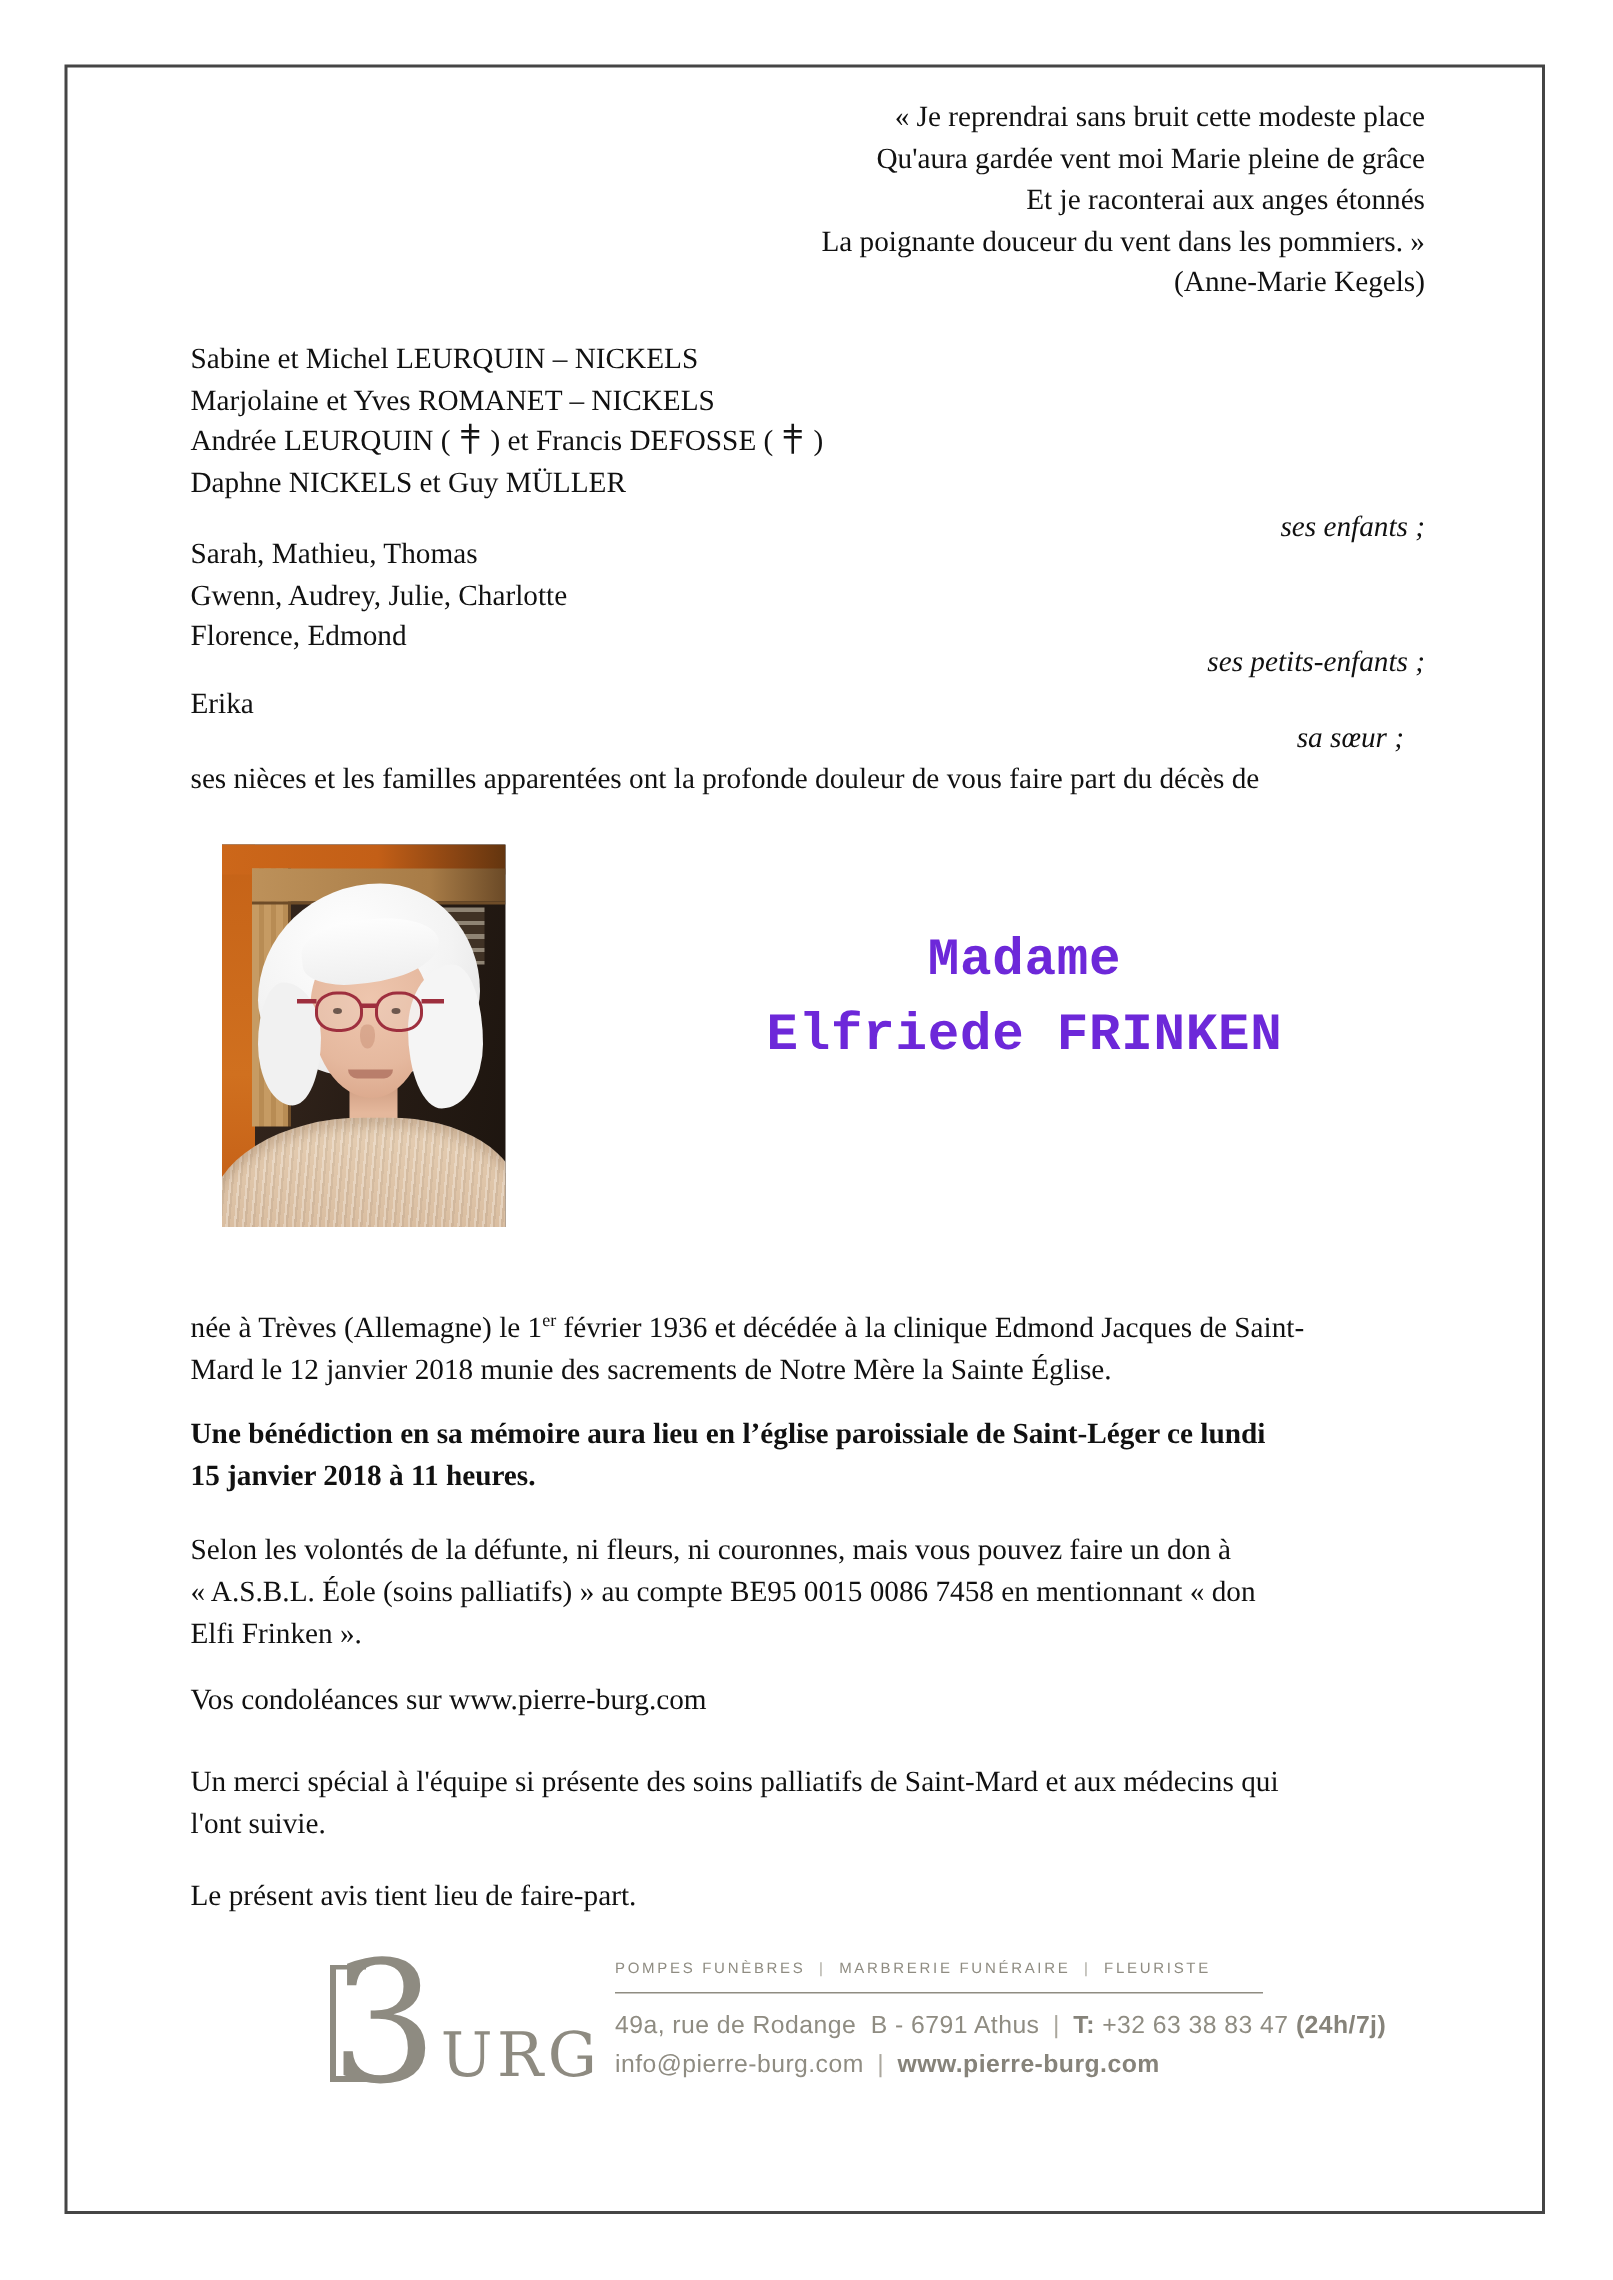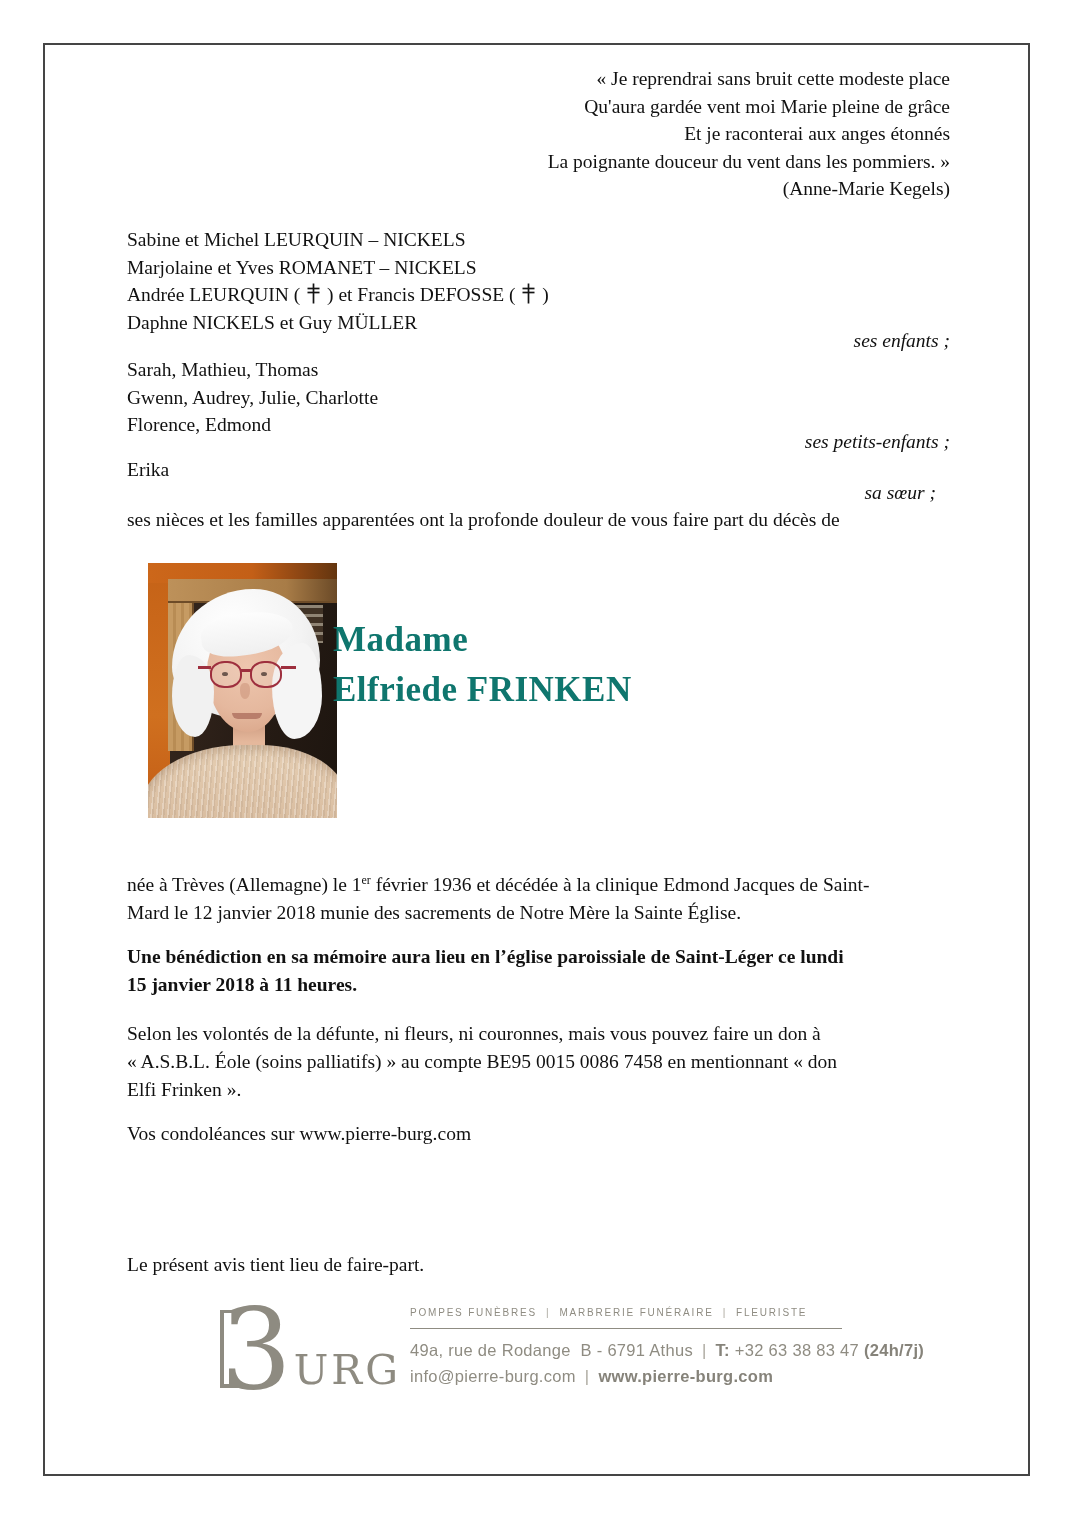--- a/index.html
+++ b/index.html
@@ -16,22 +16,22 @@
   .quote{
     top:20px;right:78px;text-align:right;
     font-size:19.5px;line-height:27.5px;white-space:nowrap;
   }
   .family{left:82px;top:181px;font-size:19.5px;line-height:27.6px;white-space:nowrap;}
   .plain-line{font-size:19.5px;line-height:27.6px;white-space:nowrap;}
   .rlabel{right:78px;font-style:italic;font-size:19.5px;white-space:nowrap;}
   .cross-icon{display:inline-block;width:15px;height:21px;vertical-align:-3px;margin:0 1px;}
   .grandchildren{left:82px;top:311px;}
   .title-block{
-    left:288px;top:570px;width:700px;text-align:left;
-    font-weight:bold;font-size:35px;line-height:50px;letter-spacing:.5px;color:#0f766e;
+    left:288px;top:570px;width:700px;text-align:center;
+    font-weight:bold;font-size:35px;line-height:50px;letter-spacing:.5px;color:#6d28d9;font-family:Liberation Mono, monospace;
   }
   .para{left:82px;width:832px;font-size:19.5px;line-height:28px;}
   .sup{font-size:12px;vertical-align:7px;}
 
   
   .photo{left:103px;top:518px;width:189px;height:255px;overflow:hidden;background:linear-gradient(100deg,#3a2a20 0%,#271c15 55%,#1d150f 100%);}
   .photo *{position:absolute;}
   .ph-wall-left{left:0;top:0;width:22px;height:100%;background:linear-gradient(180deg,#c56217 0%,#d0701f 60%,#c25c15 100%);}
   .ph-wall-top{left:0;top:0;width:100%;height:20px;background:linear-gradient(90deg,#cc671a 0%,#c35f17 55%,#8a4513 82%,#63350f 100%);}
   .ph-frame-v{left:20px;top:16px;width:24px;height:172px;background:repeating-linear-gradient(90deg,#c69b63 0 5px,#b88c54 5px 8px);border-right:2px solid #6e4c28;}
@@ -102,21 +102,21 @@
           <g stroke="#141414" stroke-width="1.7" fill="none">
             <line x1="7.5" y1="0.5" x2="7.5" y2="20.5"></line>
             <line x1="1.5" y1="5.5" x2="13.5" y2="5.5"></line>
             <line x1="1.5" y1="9.5" x2="13.5" y2="9.5"></line>
           </g>
         </svg><span> )</span>
     </div>
     <div>Daphne NICKELS et Guy MÜLLER</div>
   </div>
 
-  <div class="abs rlabel" style="top:285px;text-align:right;">ses enfants ;</div>
+  <div class="abs rlabel" style="top:296px;text-align:right;">ses enfants ;</div>
 
   <div class="abs grandchildren plain-line">
     <div>Sarah, Mathieu, Thomas</div>
     <div>Gwenn, Audrey, Julie, Charlotte</div>
     <div>Florence, Edmond</div>
   </div>
 
   <div class="abs rlabel" style="top:386px;">ses petits-enfants ;</div>
 
   <div class="abs plain-line" style="left:82px;top:411px;">Erika</div>
@@ -165,20 +165,24 @@
   </div>
 
   <div class="abs para" style="top:975px;">
     <div>Selon les volontés de la défunte, ni fleurs, ni couronnes, mais vous pouvez faire un don à</div>
     <div>« A.S.B.L. Éole (soins palliatifs) » au compte BE95 0015 0086 7458 en mentionnant « don</div>
     <div>Elfi Frinken ».</div>
   </div>
 
   <div class="abs para" style="top:1075px;">Vos condoléances sur www.pierre-burg.com</div>
 
+  <div class="abs para" style="top:1130px;">
+    <div>Un merci spécial à l'équipe si présente des soins palliatifs de Saint-Mard et aux médecins qui</div>
+    <div>l'ont suivie.</div>
+  </div>
 
   <div class="abs para" style="top:1206px;">Le présent avis tient lieu de faire-part.</div>
 
   <div class="abs footer-logo">
     <div class="logo-bar"></div>
     <div class="logo-three">3</div>
     <div class="logo-rest">URG</div>
   </div>
 
   <div class="abs footer-right">

